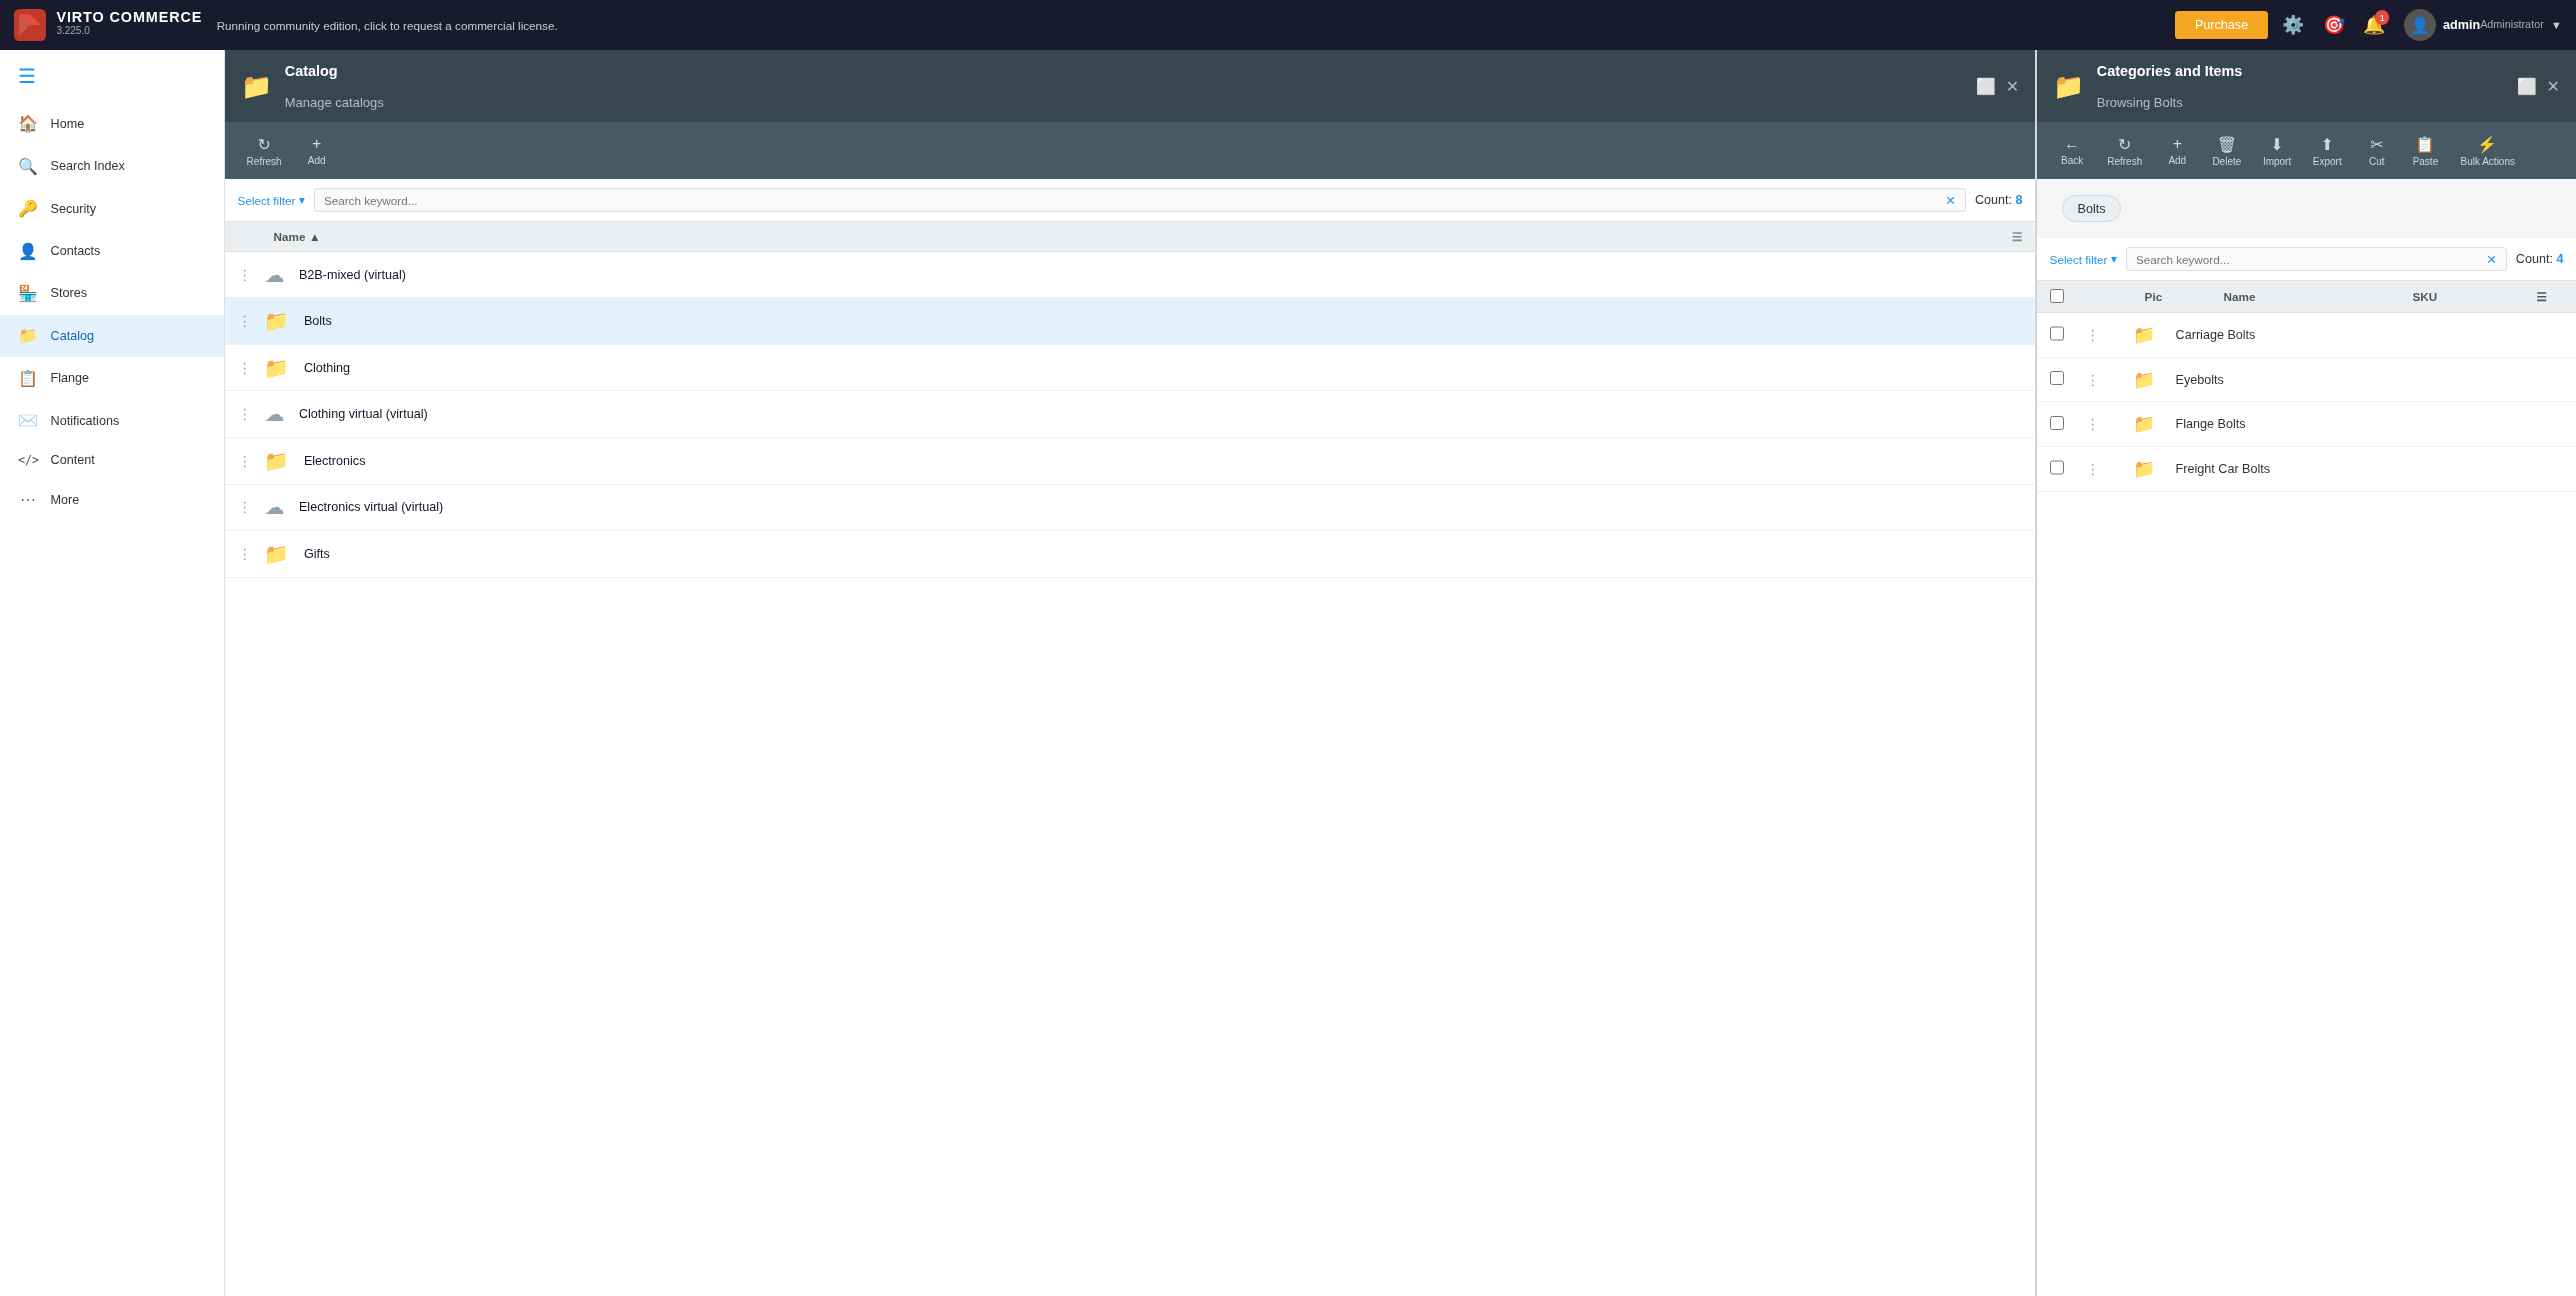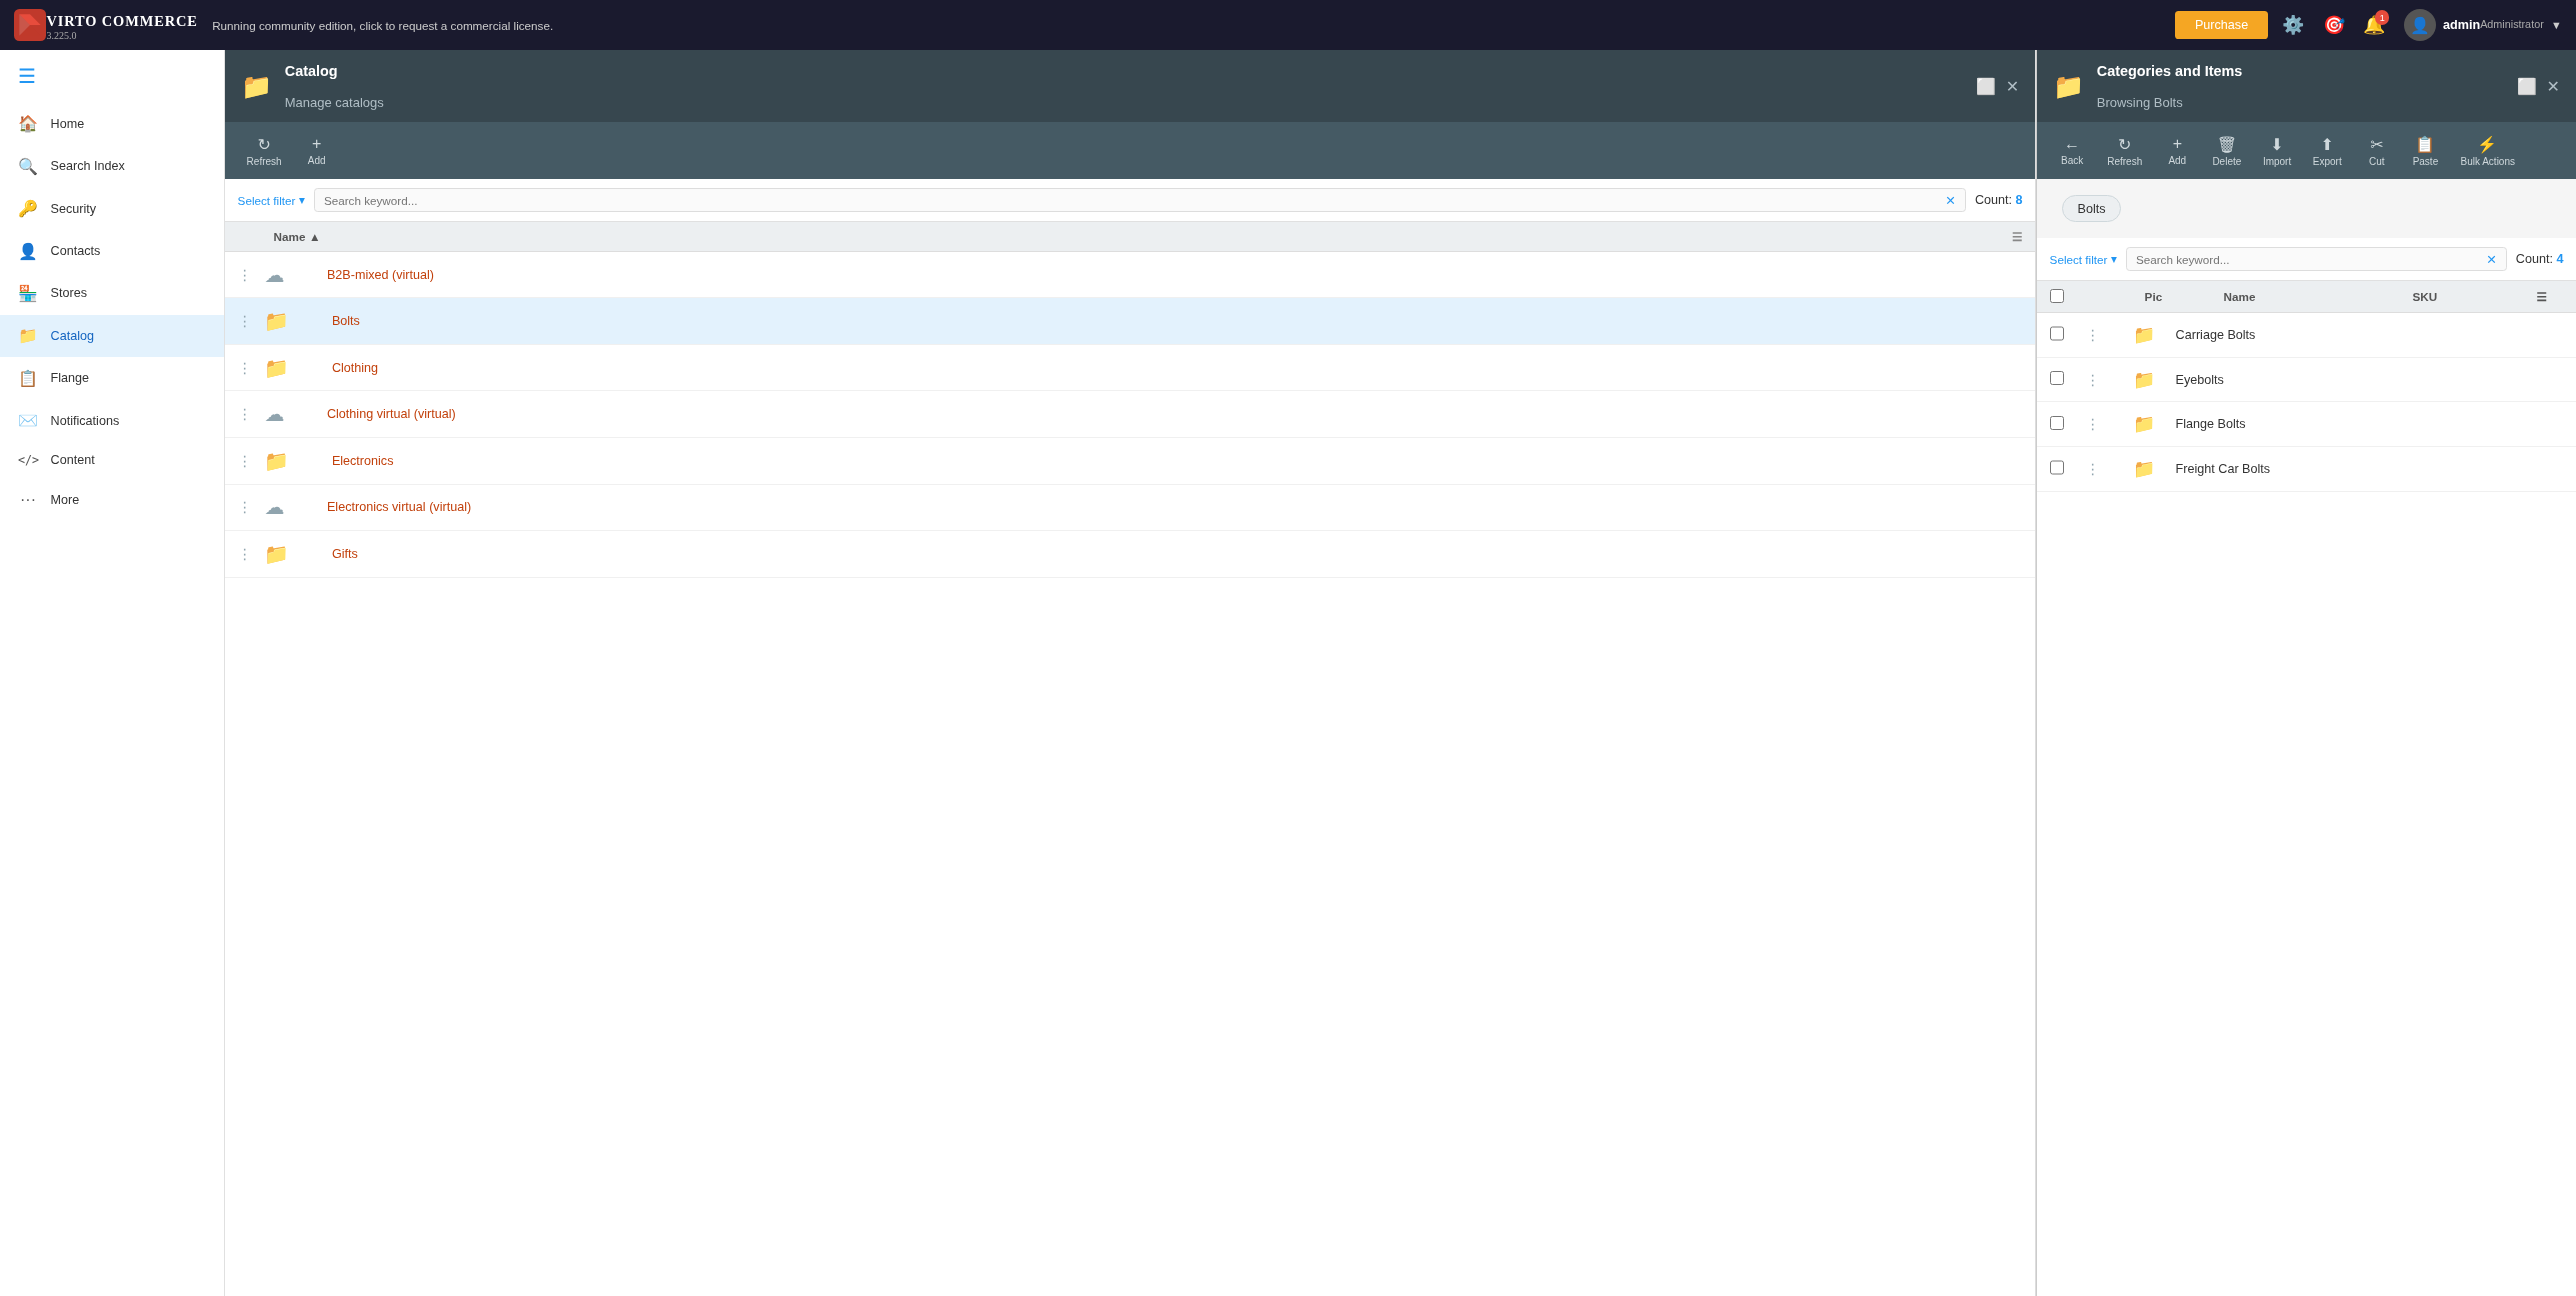--- a/index.html
+++ b/index.html
@@ -3,21 +3,21 @@
   <meta charset="utf-8">
   <style>
     * { box-sizing: border-box; margin: 0; padding: 0; }
     body { font-family: 'Segoe UI', Arial, sans-serif; background: #f0f0f0; font-size: 12.6px; overflow: hidden; }
 
     
     .topbar {
       display: flex; align-items: center; background: #1a1a2e; color: #fff;
       height: 50px; padding: 0 14.4px; gap: 14.4px; position: fixed; top: 0; left: 0; right: 0; z-index: 100;
     }
-    .topbar-logo { display: flex; align-items: flex-end; gap: 0; min-width: 162px; font-family: Liberation Serif, serif; }
+    .topbar-logo { display: flex; align-items: flex-start; gap: 10px; min-width: 162px; }
     .logo-icon { width: 32px; height: 32px; }
     .logo-text { display: flex; flex-direction: column; }
     .logo-main { font-size: 14.4px; font-weight: 700; color: #fff; letter-spacing: 0.9px; }
     .logo-version { font-size: 10px; color: #aaa; }
     .topbar-notice { flex: 1; font-size: 11.7px; color: #ccc; }
     .btn-purchase {
       background: #f5a623; color: #fff; border: none; padding: 7.2px 20px;
       border-radius: 3.6px; cursor: pointer; font-size: 12.6px; font-weight: 400;
     }
     .topbar-icons { display: flex; align-items: center; gap: 18px; margin-left: auto; }
@@ -102,21 +102,21 @@
 
     .list-body { flex: 1; overflow-y: auto; background: #fff; }
     .list-row {
       display: flex; align-items: center; gap: 9px; padding: 10.8px 12.6px;
       border-bottom: 0.9px solid #f0f0f0; cursor: pointer;
     }
     .list-row.selected { background: #e3f2fd; }
     .row-dots { color: #90a4ae; font-size: 14.4px; cursor: pointer; margin-right: 3.6px; }
     .row-icon { font-size: 20px; color: #78909c; margin-right: 5.4px; }
     .row-icon.virtual { color: #90a4ae; }
-    .row-name { font-size: 12.6px; color: #c2410c; flex: 1; margin-left: 28px; }
+    .row-name { font-size: 12.6px; color: #0f172a; flex: 1; }
 
     
     .right-panel { width: 539px; display: flex; flex-direction: column; background: #f5f5f5; }
 
     
     .breadcrumb-tag {
       display: inline-flex; align-items: center; background: #eceff1; border: 0.9px solid #cfd8dc;
       border-radius: 18px; padding: 5.4px 14.4px; font-size: 12.6px; color: #333; margin: 9px 12.6px;
     }
 

